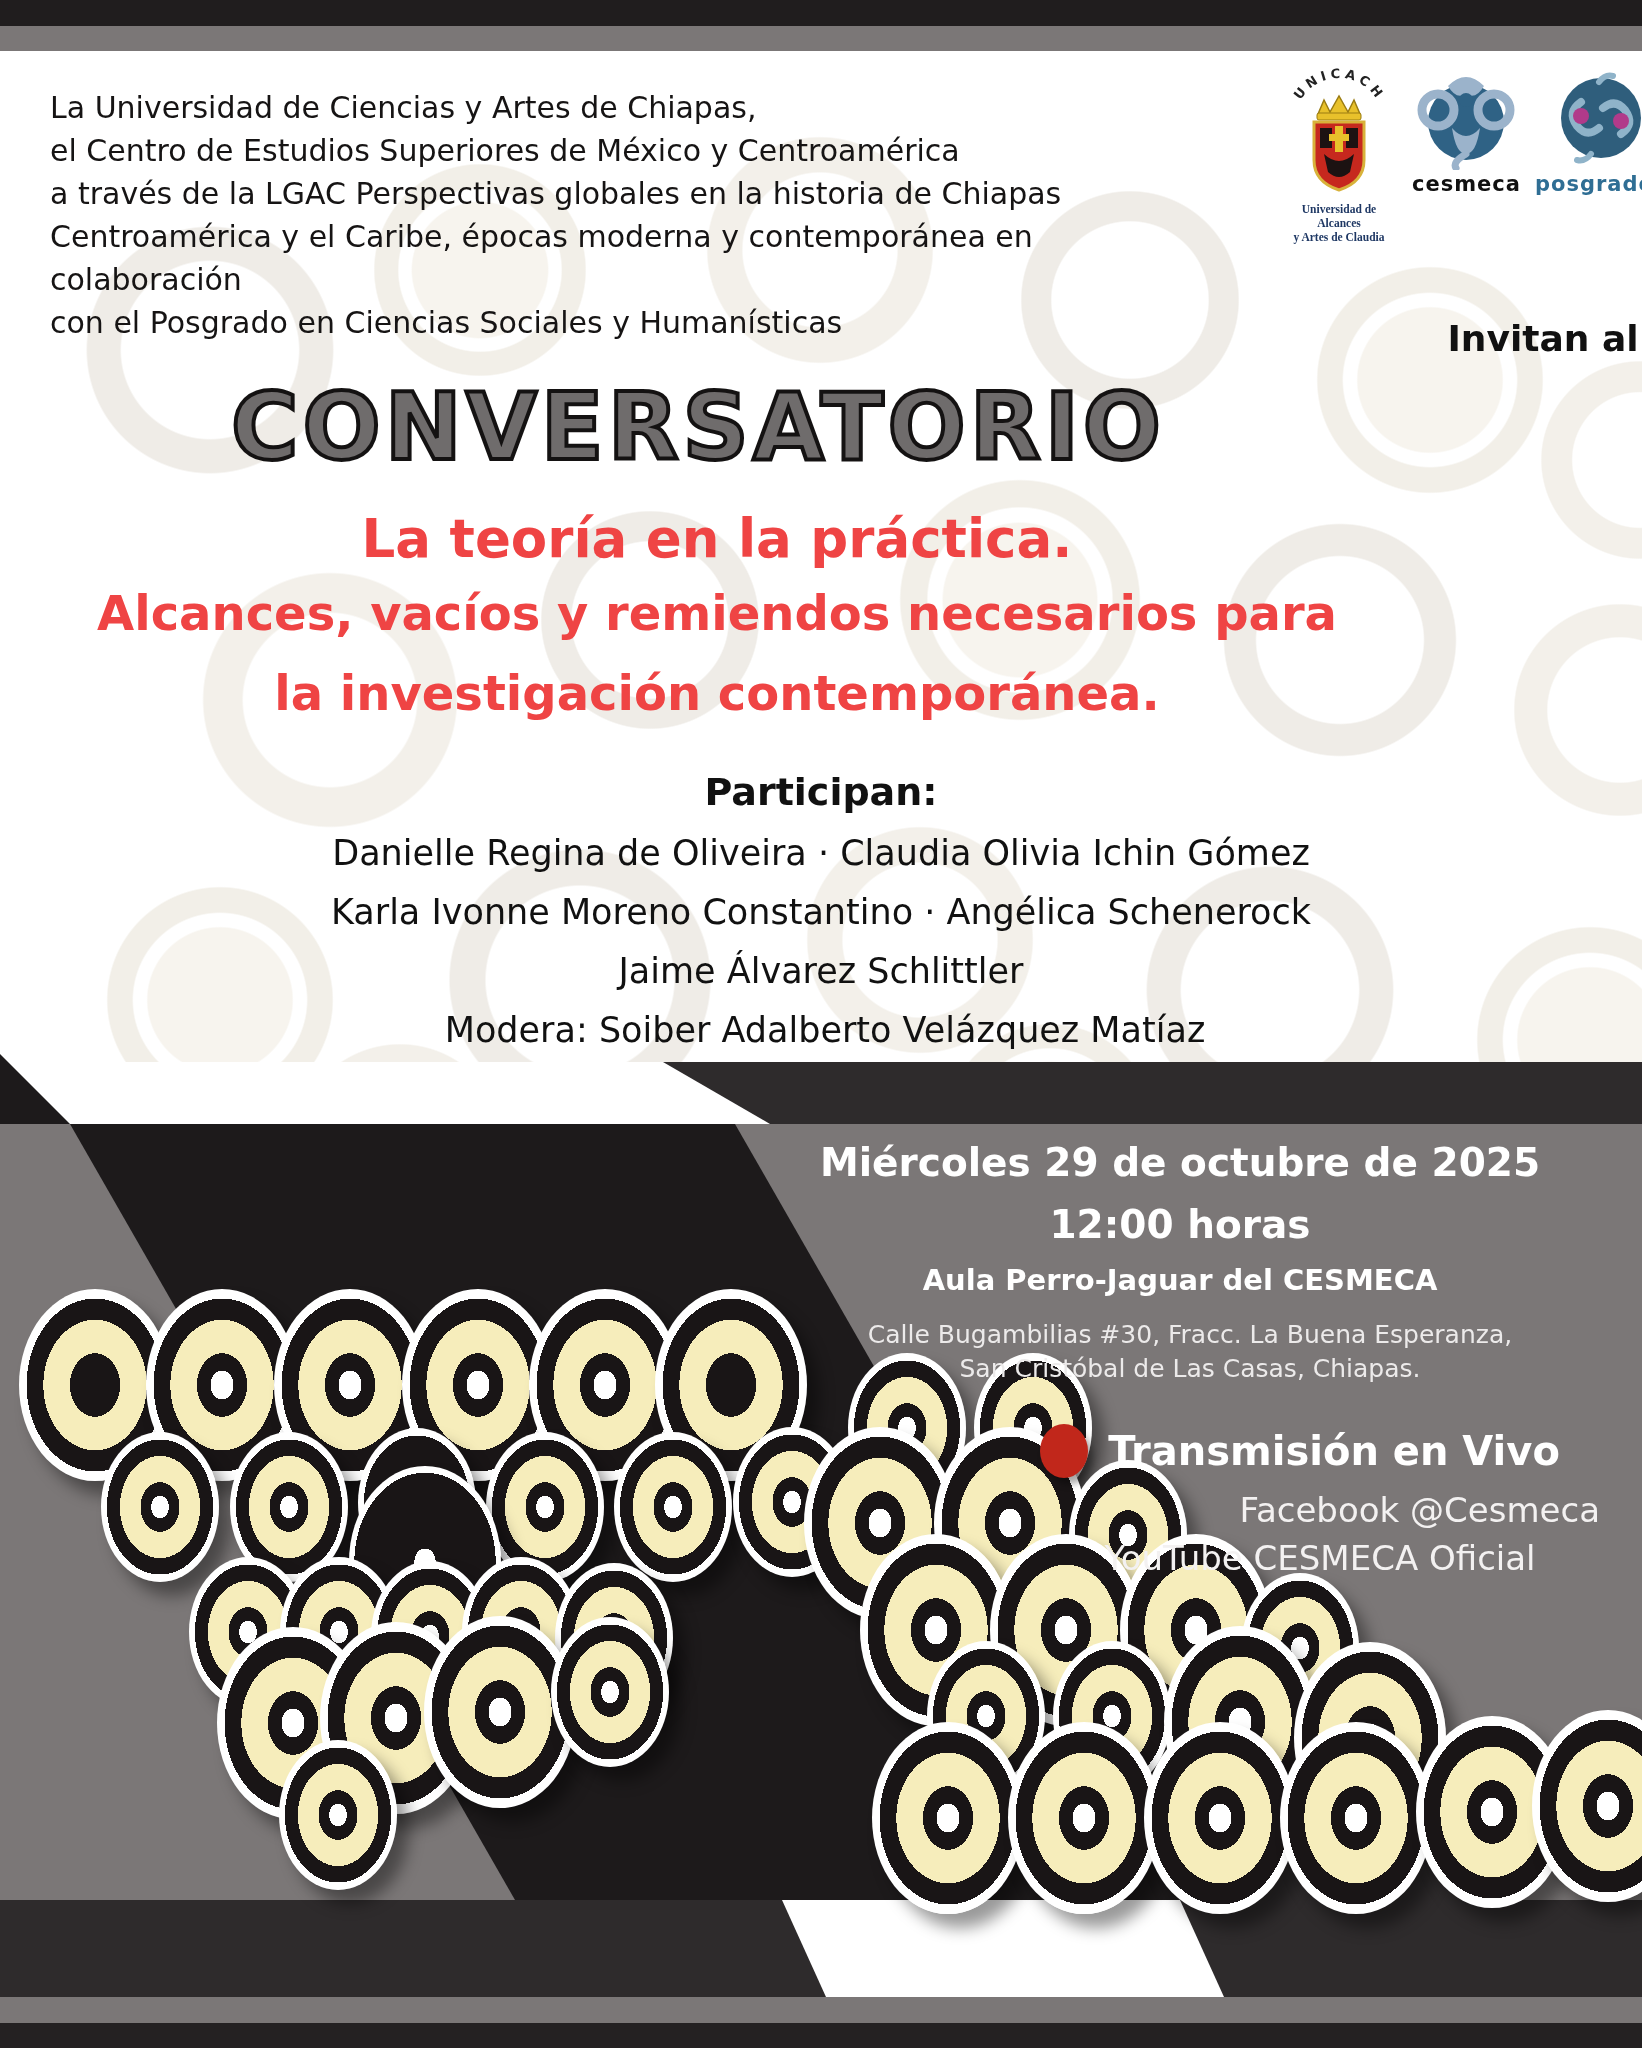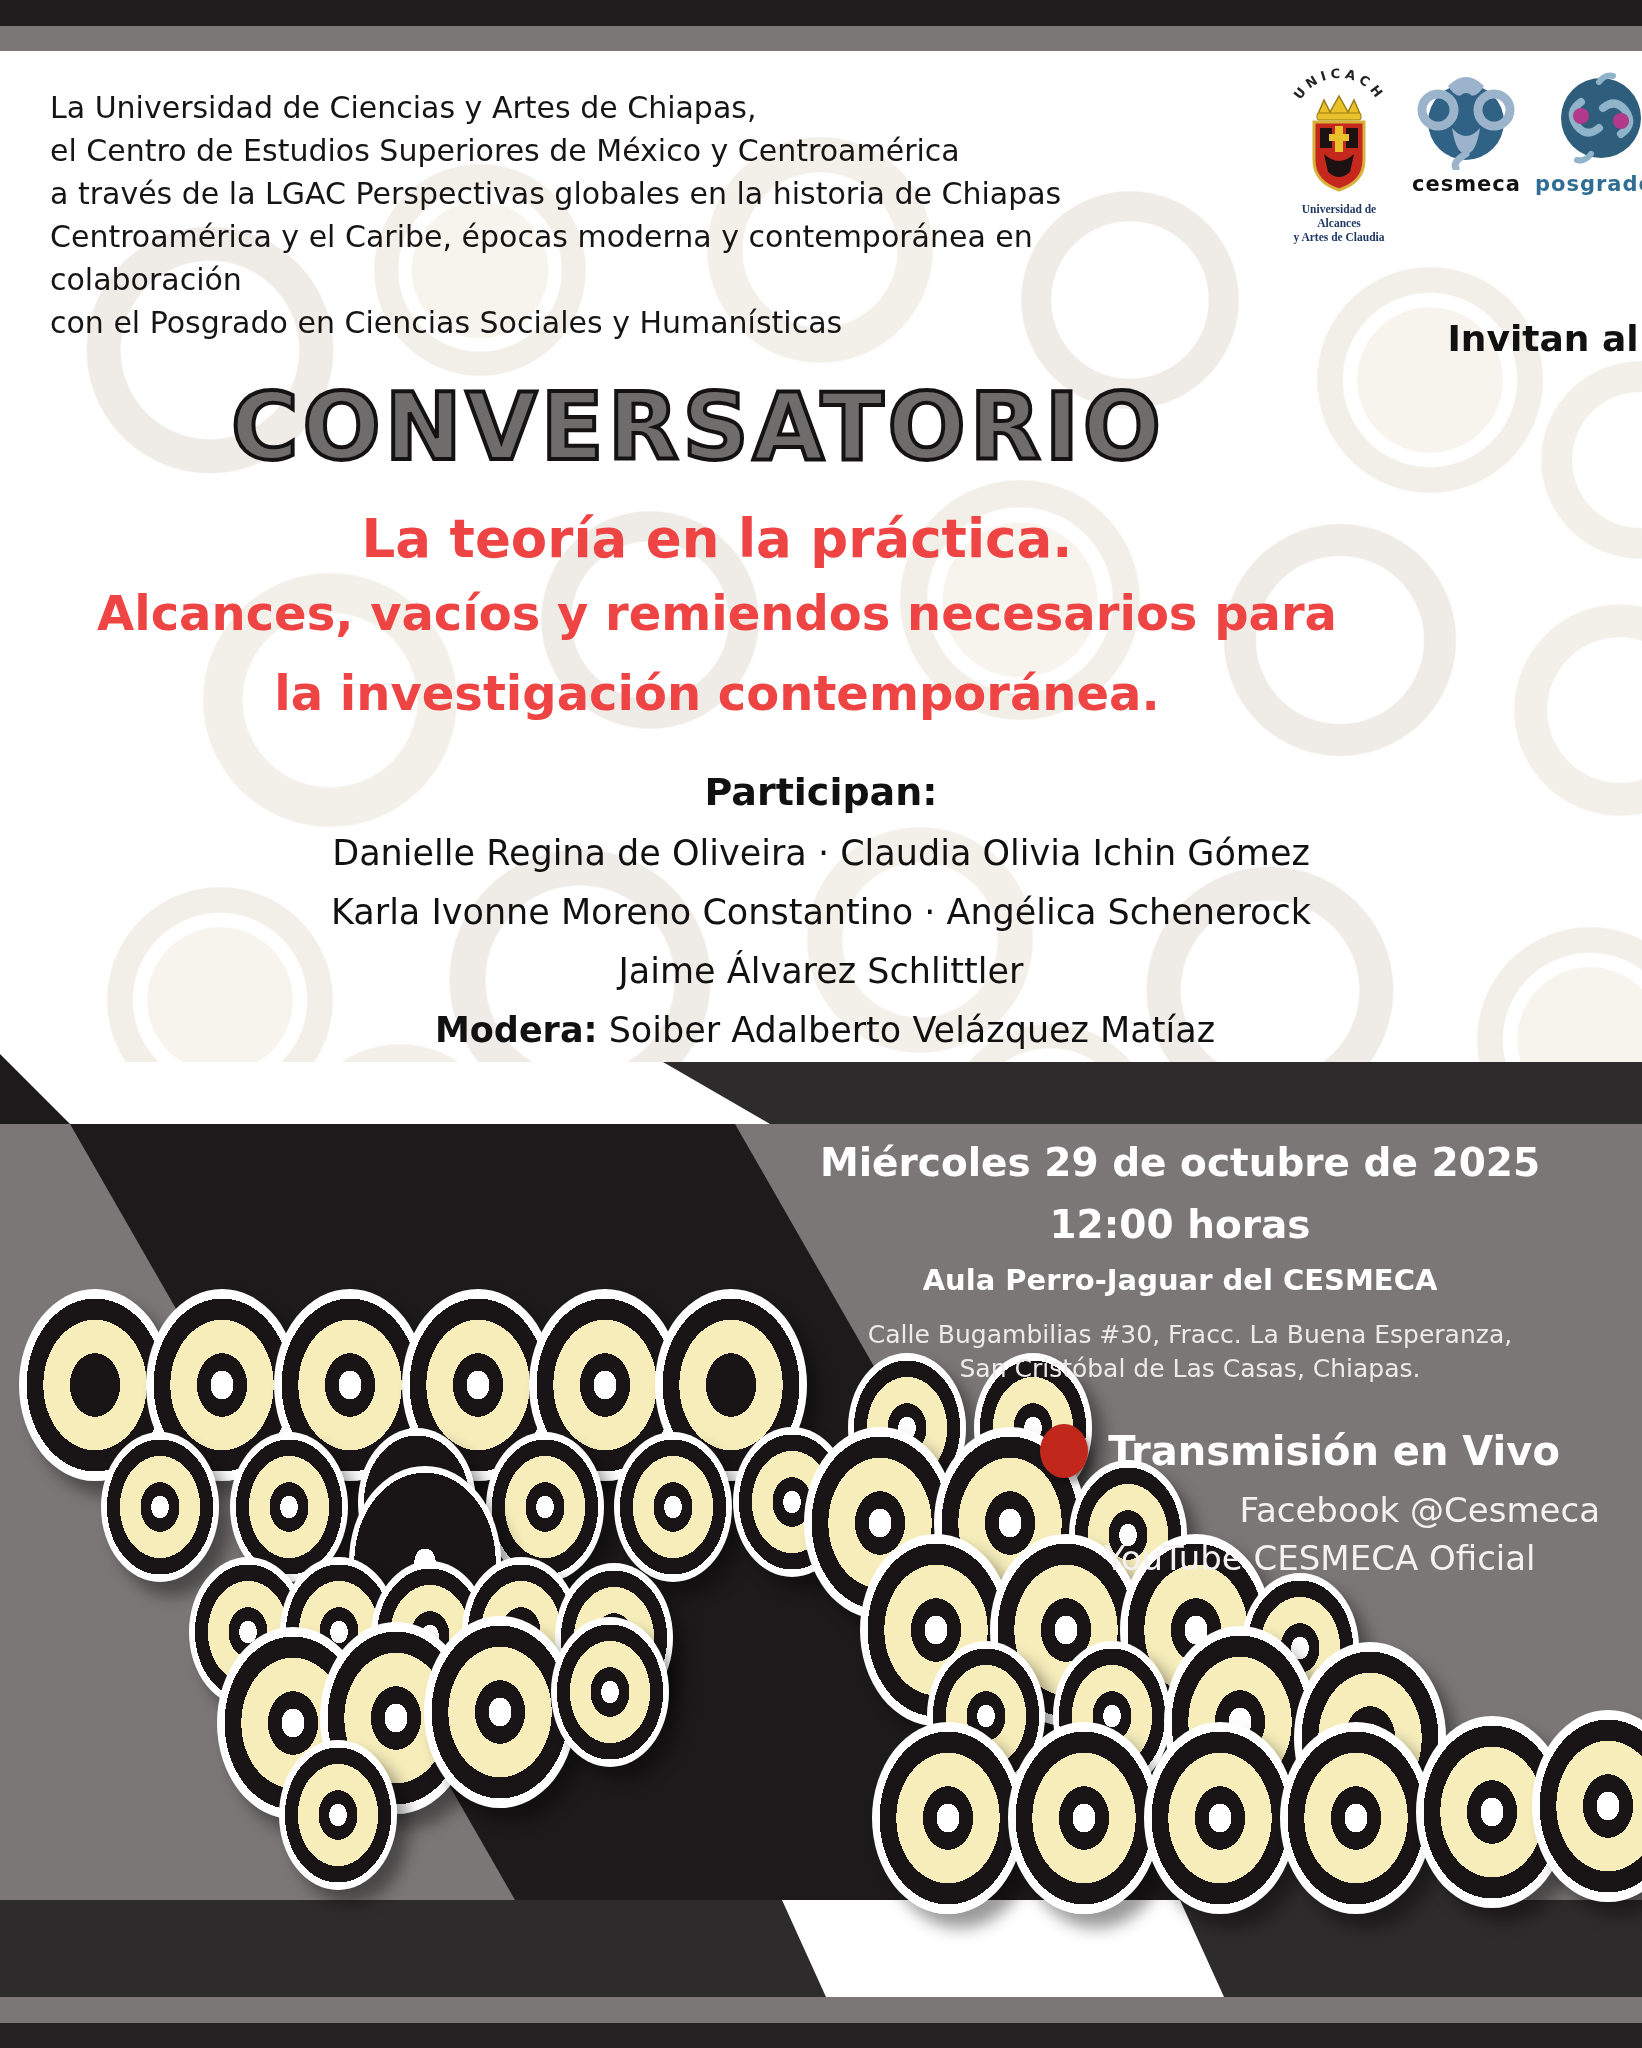--- a/index.html
+++ b/index.html
@@ -30,21 +30,21 @@
     -webkit-text-stroke:4px #141212;}
   .title-block{position:absolute;left:0;top:508px;width:1434px;text-align:center;z-index:2;color:#ef4444;}
   .title-l1{font-size:53px;font-weight:bold;}
   .title-l2{margin-top:16px;font-size:48px;font-weight:bold;}
   .title-l3{margin-top:24px;font-size:48px;font-weight:bold;}
   
   .participants{position:absolute;left:0;top:770px;width:1642px;text-align:center;z-index:2;color:#111;}
   .part-heading{font-size:38px;font-weight:bold;}
   .part-row{margin-top:19px;font-size:35px;}
   .modera-row{margin-top:19px;font-size:35px;}
-  .modera-label{font-weight:bold;margin-left:8px;}
+  .modera-label{font-weight:normal;margin-left:8px;}
   
   .bands-svg{position:absolute;left:0;top:0;z-index:1;}
   .decor-circle{position:absolute;border-radius:50%;z-index:3;
     box-shadow:12px 14px 16px rgba(0,0,0,0.40);}
   .date-block{position:absolute;left:790px;top:1140px;width:780px;text-align:center;z-index:4;color:#ffffff;}
   .date-line{font-size:39px;font-weight:bold;}
   .time-line{margin-top:17px;font-size:39px;font-weight:bold;}
   .venue-line{margin-top:16px;font-size:29px;font-weight:bold;}
   .address-block{position:absolute;left:850px;top:1318px;width:680px;text-align:center;z-index:4;
     color:#eceaea;font-size:25px;line-height:34px;}

